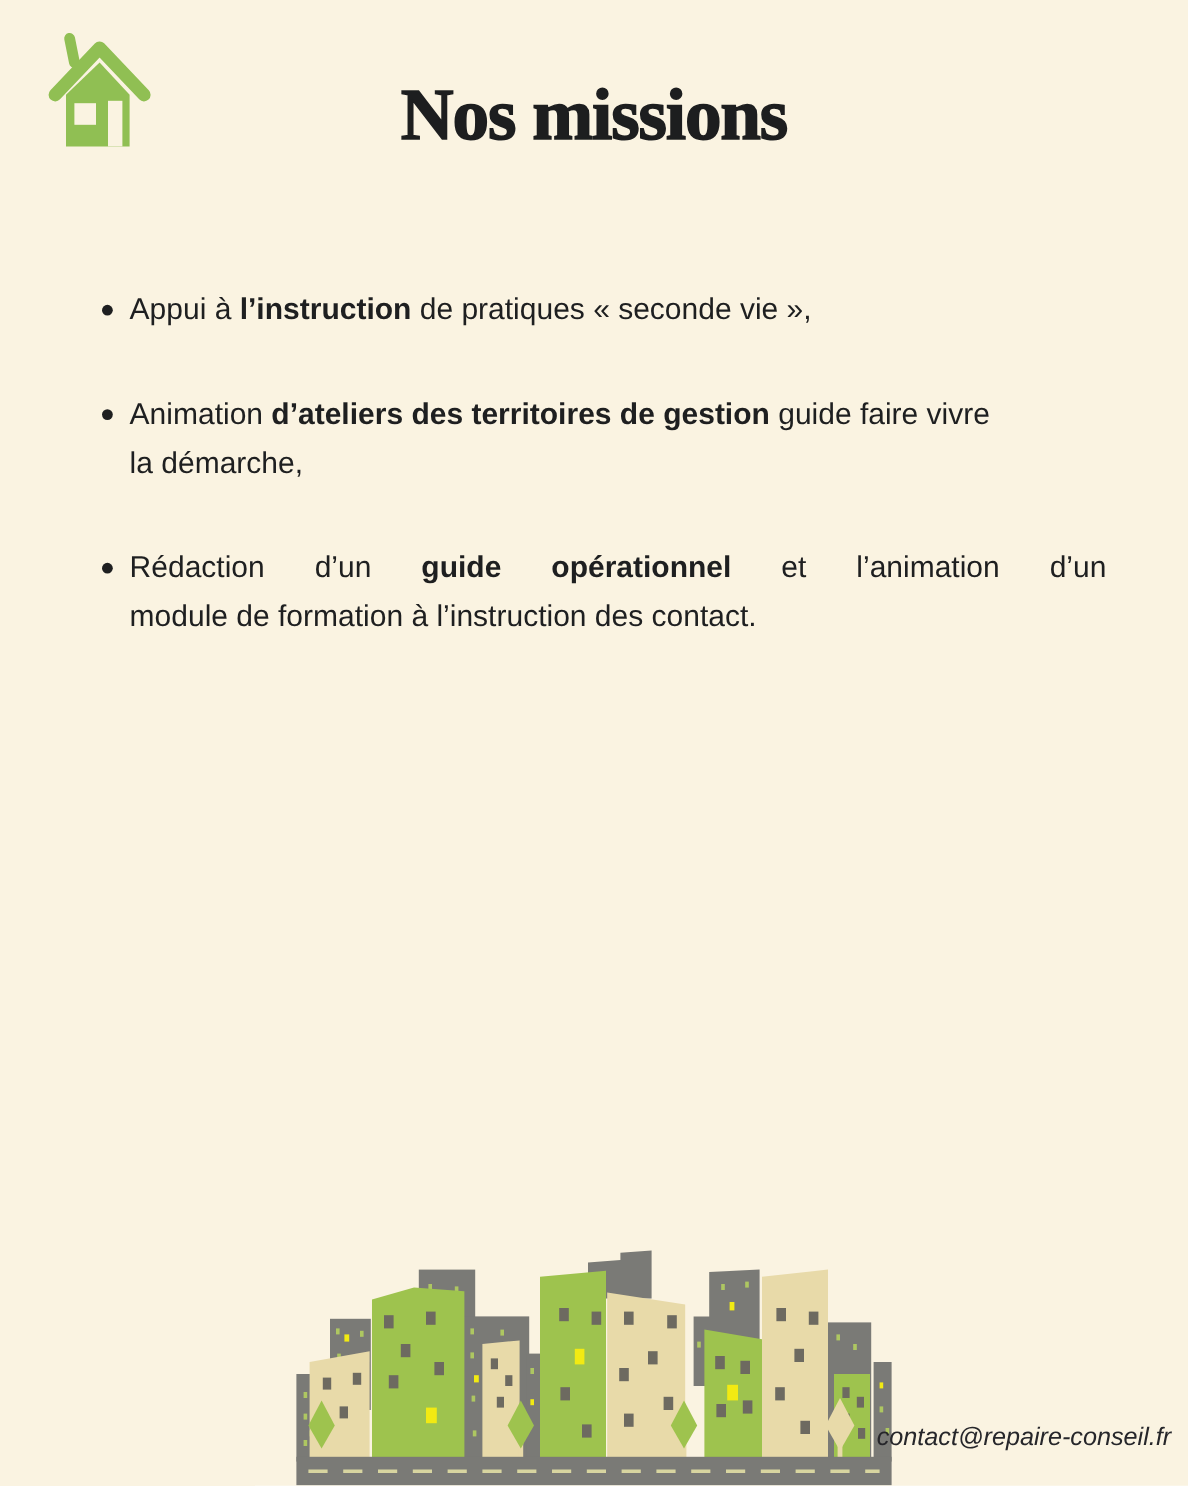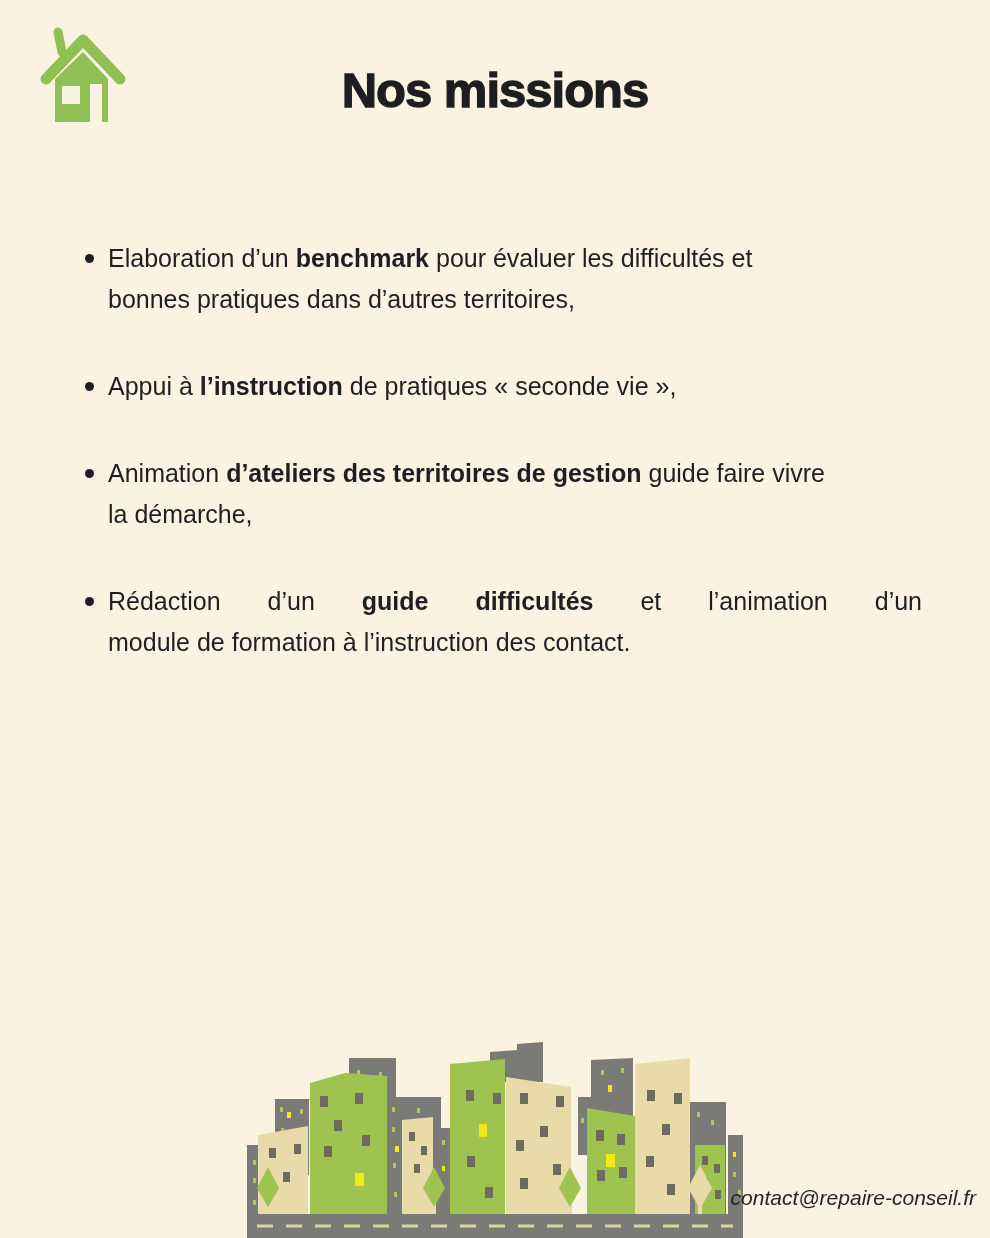--- a/index.html
+++ b/index.html
@@ -8,22 +8,23 @@
     width:990px;height:1238px;
     background:#faf3e1;
     font-family:"Liberation Sans", sans-serif;
     color:#1e1f20;
     overflow:hidden;
   }
   .logo{position:absolute;left:40px;top:22px;width:86px;height:104px;}
   .title{
     position:absolute;top:62px;left:0;width:100%;
     margin:0;text-align:center;
-    font-size:49px;font-weight:700;letter-spacing:-1px;
+    font-size:61px;font-weight:700;letter-spacing:-1px;
     color:#1d1e1f;
+    font-family:Liberation Serif, serif;
     -webkit-text-stroke:1.3px #1d1e1f;
   }
   .missions{
     position:absolute;left:88px;top:238px;width:834px;
     margin:0;padding:0;list-style:none;
   }
   .missions li{
     position:relative;
     padding-left:20px;
     margin-bottom:46px;
@@ -53,33 +54,29 @@
     <line x1="22" y1="30" x2="18" y2="10" stroke="#90bf53" stroke-width="9" stroke-linecap="round"></line>
     <path d="M 6,57 L 43,18 L 80,57" fill="none" stroke="#90bf53" stroke-width="11" stroke-linecap="round" stroke-linejoin="round"></path>
     <polygon points="43,30 68,57 68,100 15,100 15,57" fill="#90bf53"></polygon>
     <rect x="22" y="64" width="18" height="18" fill="#faf3e1"></rect>
     <rect x="50" y="62" width="12" height="38" fill="#faf3e1"></rect>
   </svg>
 
   <h1 class="title">Nos missions</h1>
 
   <ul class="missions">
-      <li>
-        <div class="line"><span>Elaboration d’un </span><span class="b">benchmark</span><span> pour évaluer les difficultés et</span></div>
-        <div class="line"><span>bonnes pratiques dans d’autres territoires,</span></div>
-      </li>
       <li>
         <div class="line"><span>Appui à </span><span class="b">l’instruction</span><span> de pratiques « seconde vie »,</span></div>
       </li>
       <li>
         <div class="line"><span>Animation </span><span class="b">d’ateliers des territoires de gestion</span><span> guide faire vivre</span></div>
         <div class="line"><span>la démarche,</span></div>
       </li>
       <li>
-        <div class="line just"><span>Rédaction d’un </span><span class="b">guide difficultés</span><span> et l’animation d’un</span></div>
+        <div class="line just"><span>Rédaction d’un </span><span class="b">guide opérationnel</span><span> et l’animation d’un</span></div>
         <div class="line"><span>module de formation à l’instruction des contact.</span></div>
       </li>
     </ul>
 
   <svg class="skyline" viewBox="0 0 500 198" aria-hidden="true">
 
     <g fill="#7a7a76">
       <rect x="2" y="105" width="17" height="73"></rect>
       <rect x="30" y="59" width="34" height="76"></rect>
       <rect x="104" y="18" width="47" height="140"></rect>

